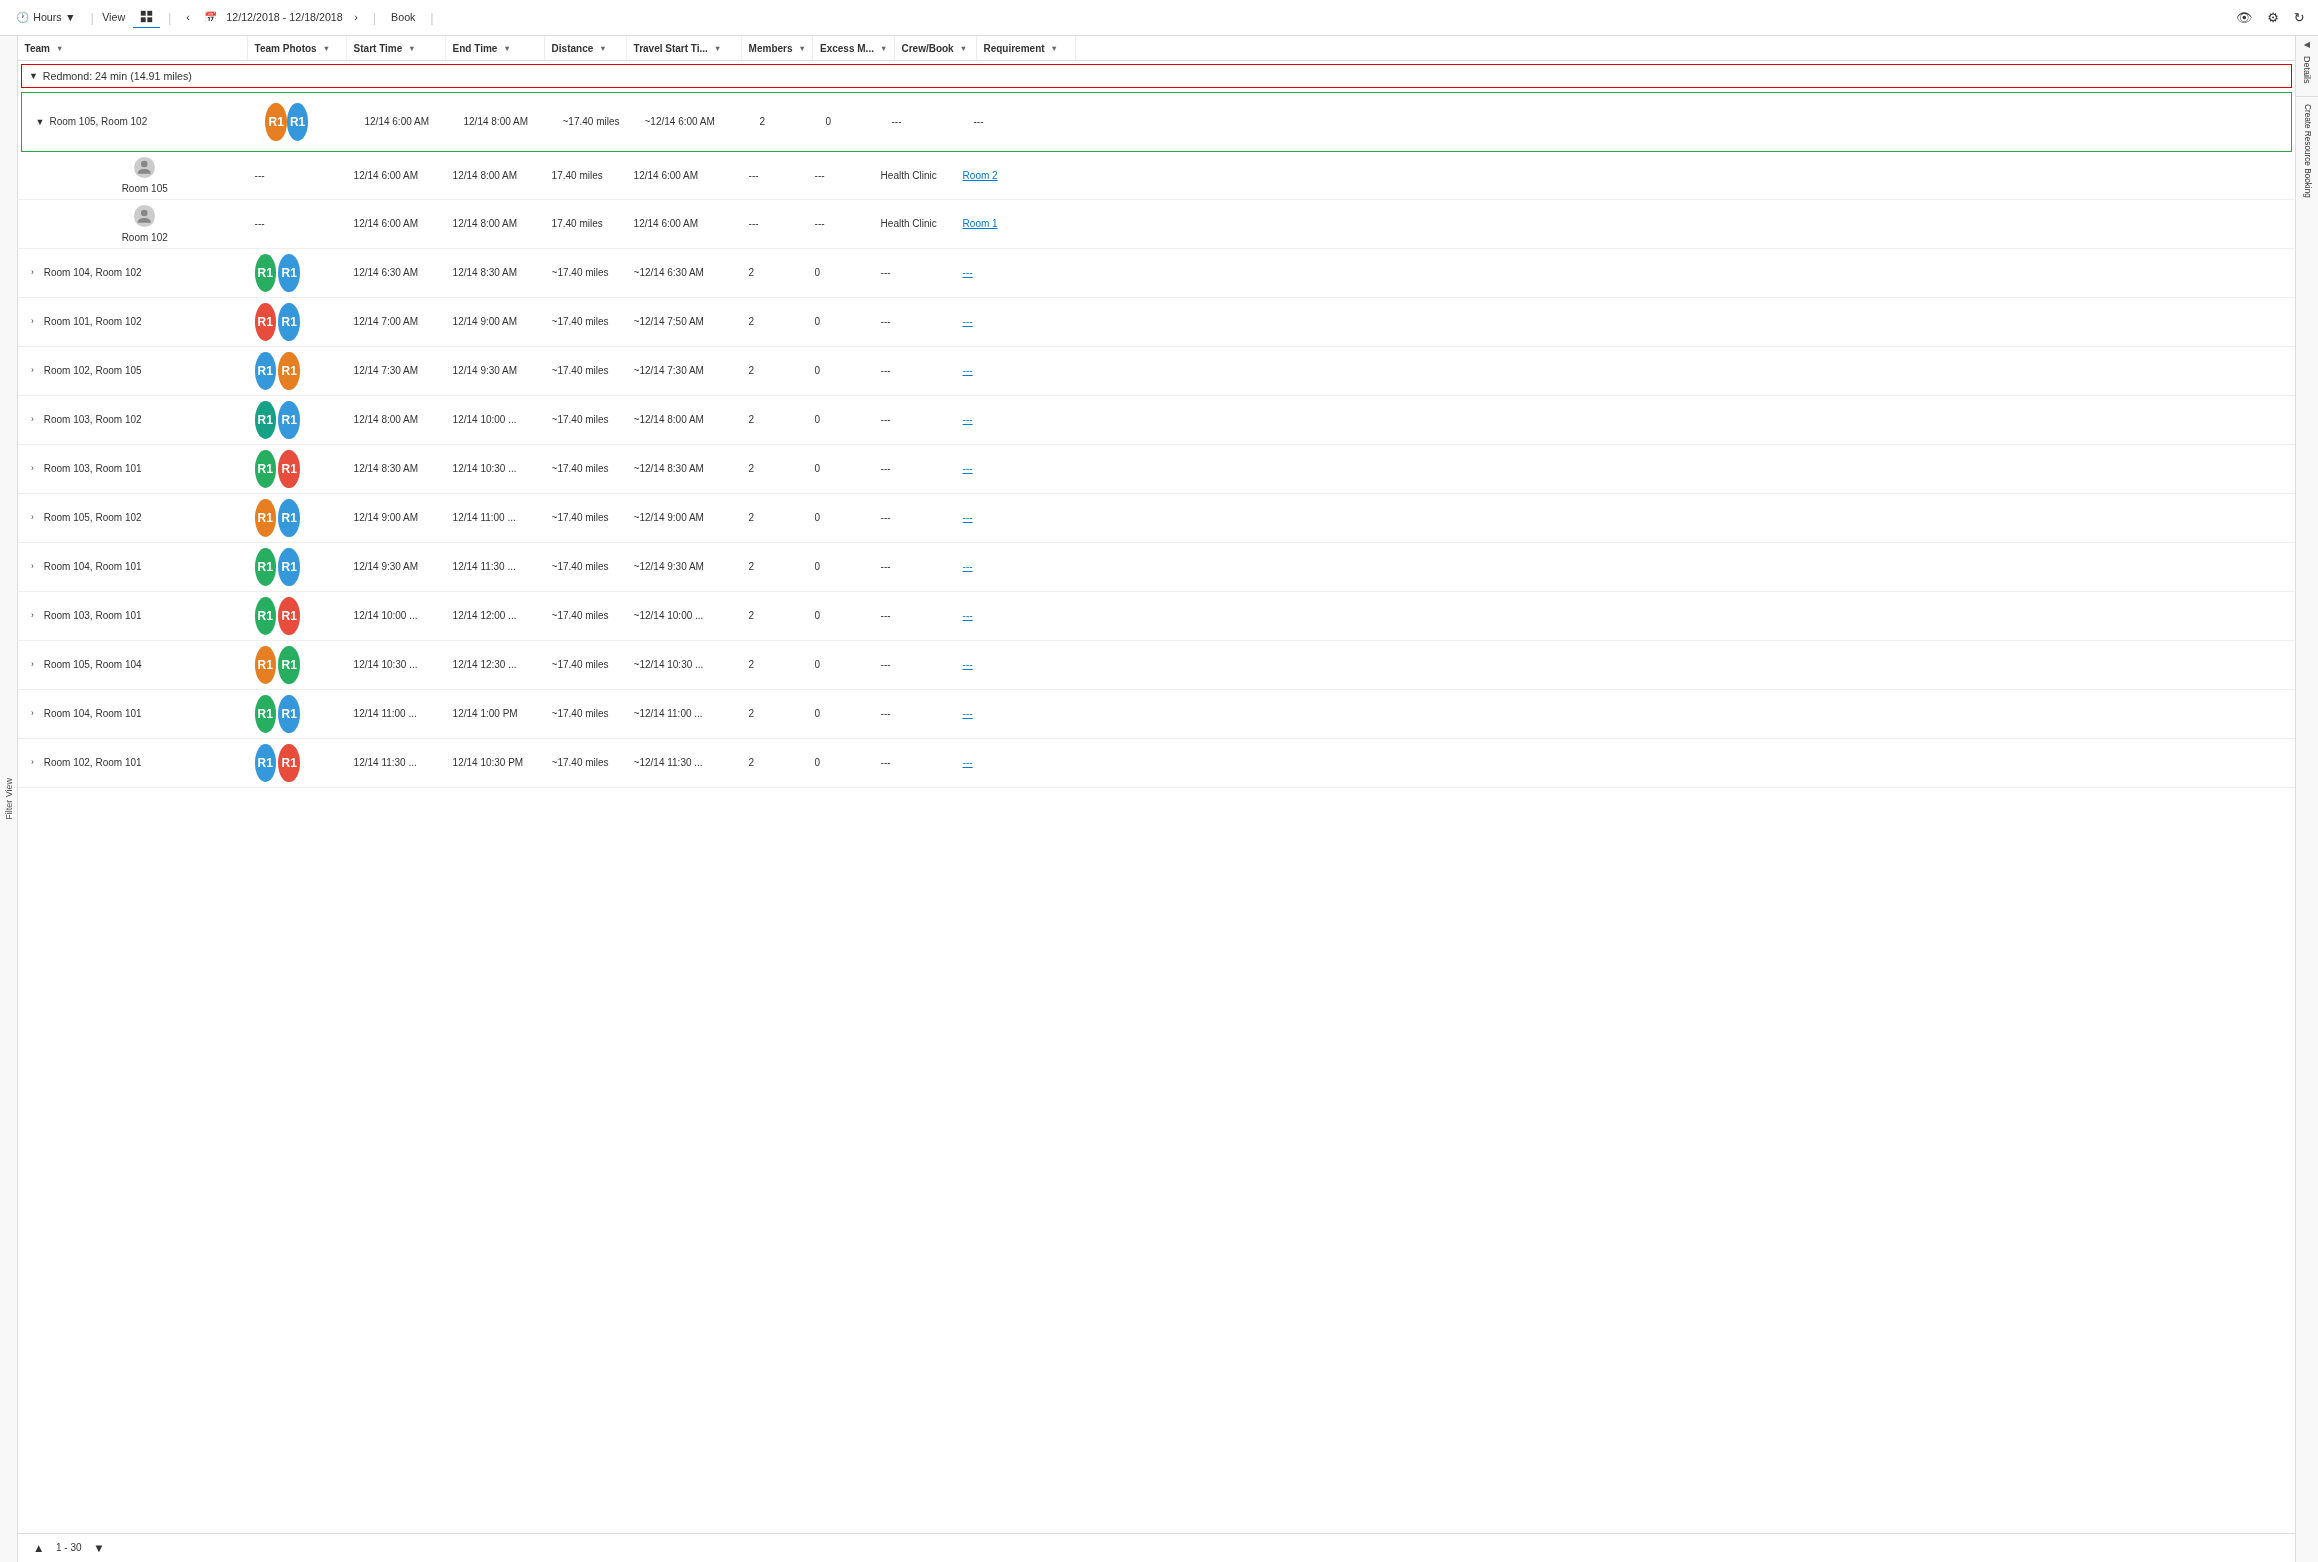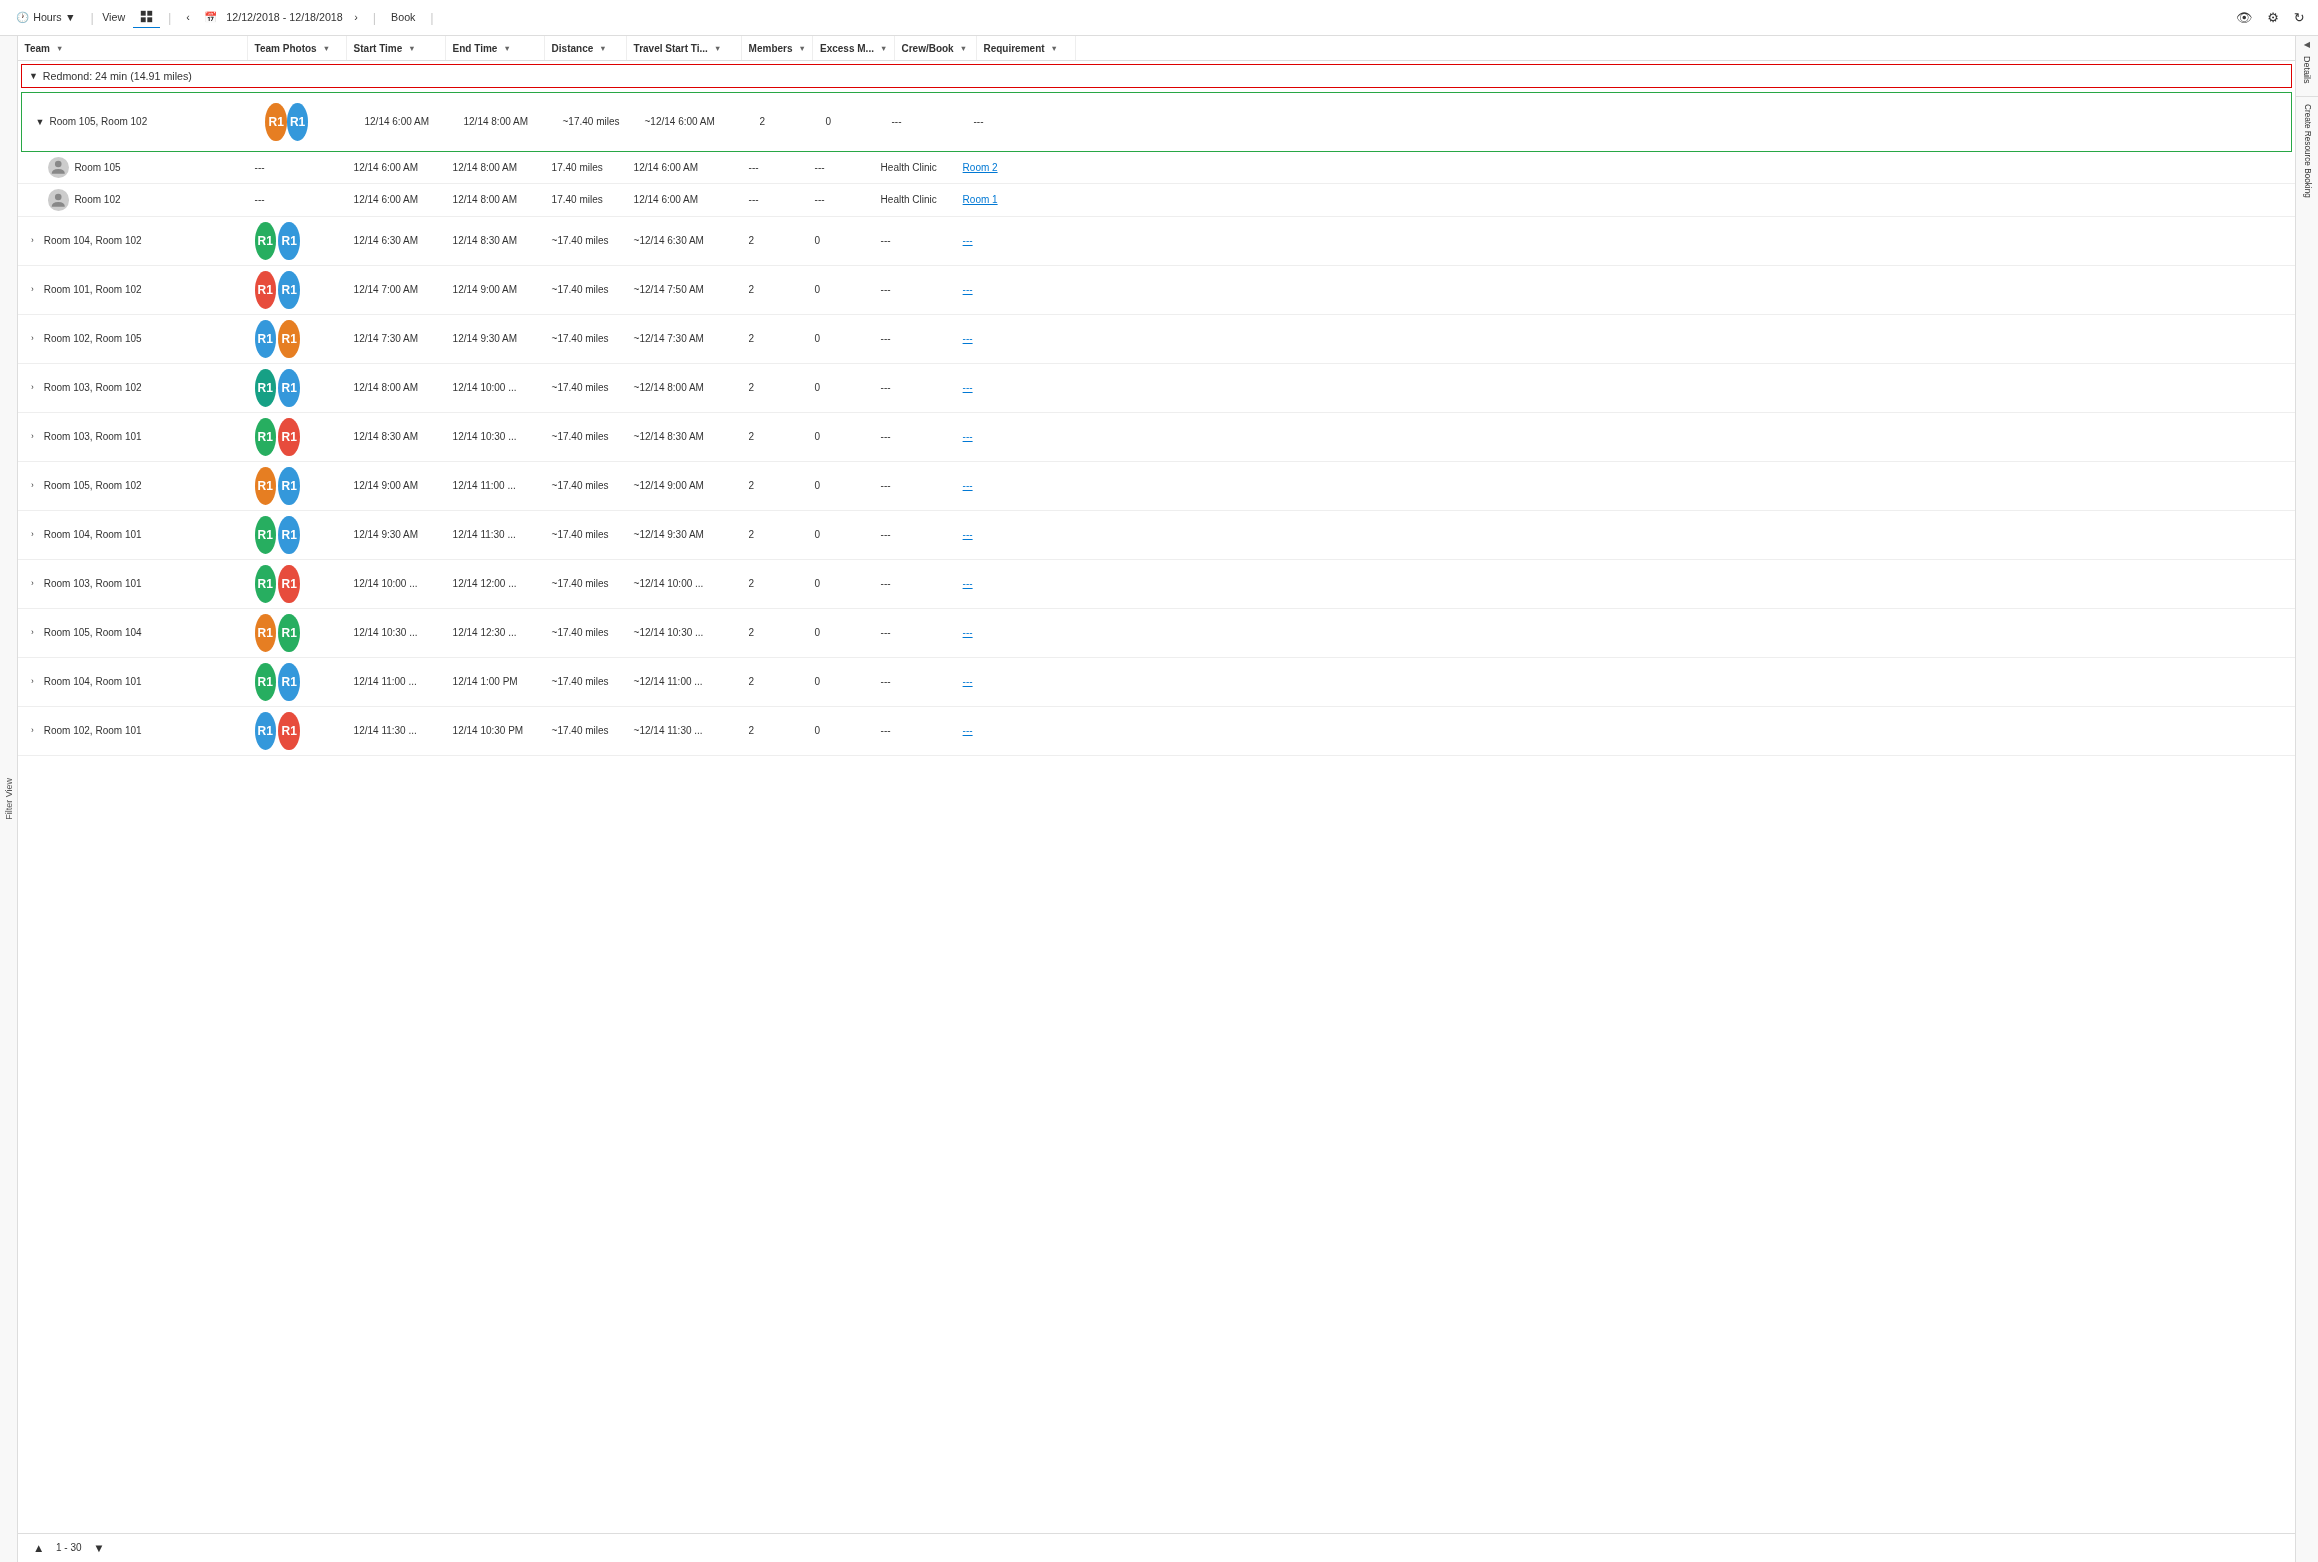--- a/index.html
+++ b/index.html
@@ -92,21 +92,21 @@
       display: flex; align-items: center;
       border-bottom: 0.8px solid #eee; padding: 0;
       min-height: 31px;
     }
 
     .cell {
       display: flex; align-items: center; padding: 5px 6.6px;
       font-size: 10px; color: #333; overflow: hidden;
     }
     .cell-team { flex: 0 0 230px; gap: 5px; padding-left: 13px; }
-    .cell-team.deep { padding-left: 30px; }
+    .cell-team.deep { padding-left: 30px; flex-direction: column; }
     .cell-photos { flex: 0 0 99px; gap: 2.5px; }
     .cell-start { flex: 0 0 99px; }
     .cell-end { flex: 0 0 99px; }
     .cell-distance { flex: 0 0 82px; }
     .cell-travel { flex: 0 0 115px; }
     .cell-members { flex: 0 0 66px; }
     .cell-excess { flex: 0 0 66px; }
     .cell-crew { flex: 0 0 82px; }
     .cell-req { flex: 0 0 99px; color: #0078d4; cursor: pointer; text-decoration: underline; }
 

